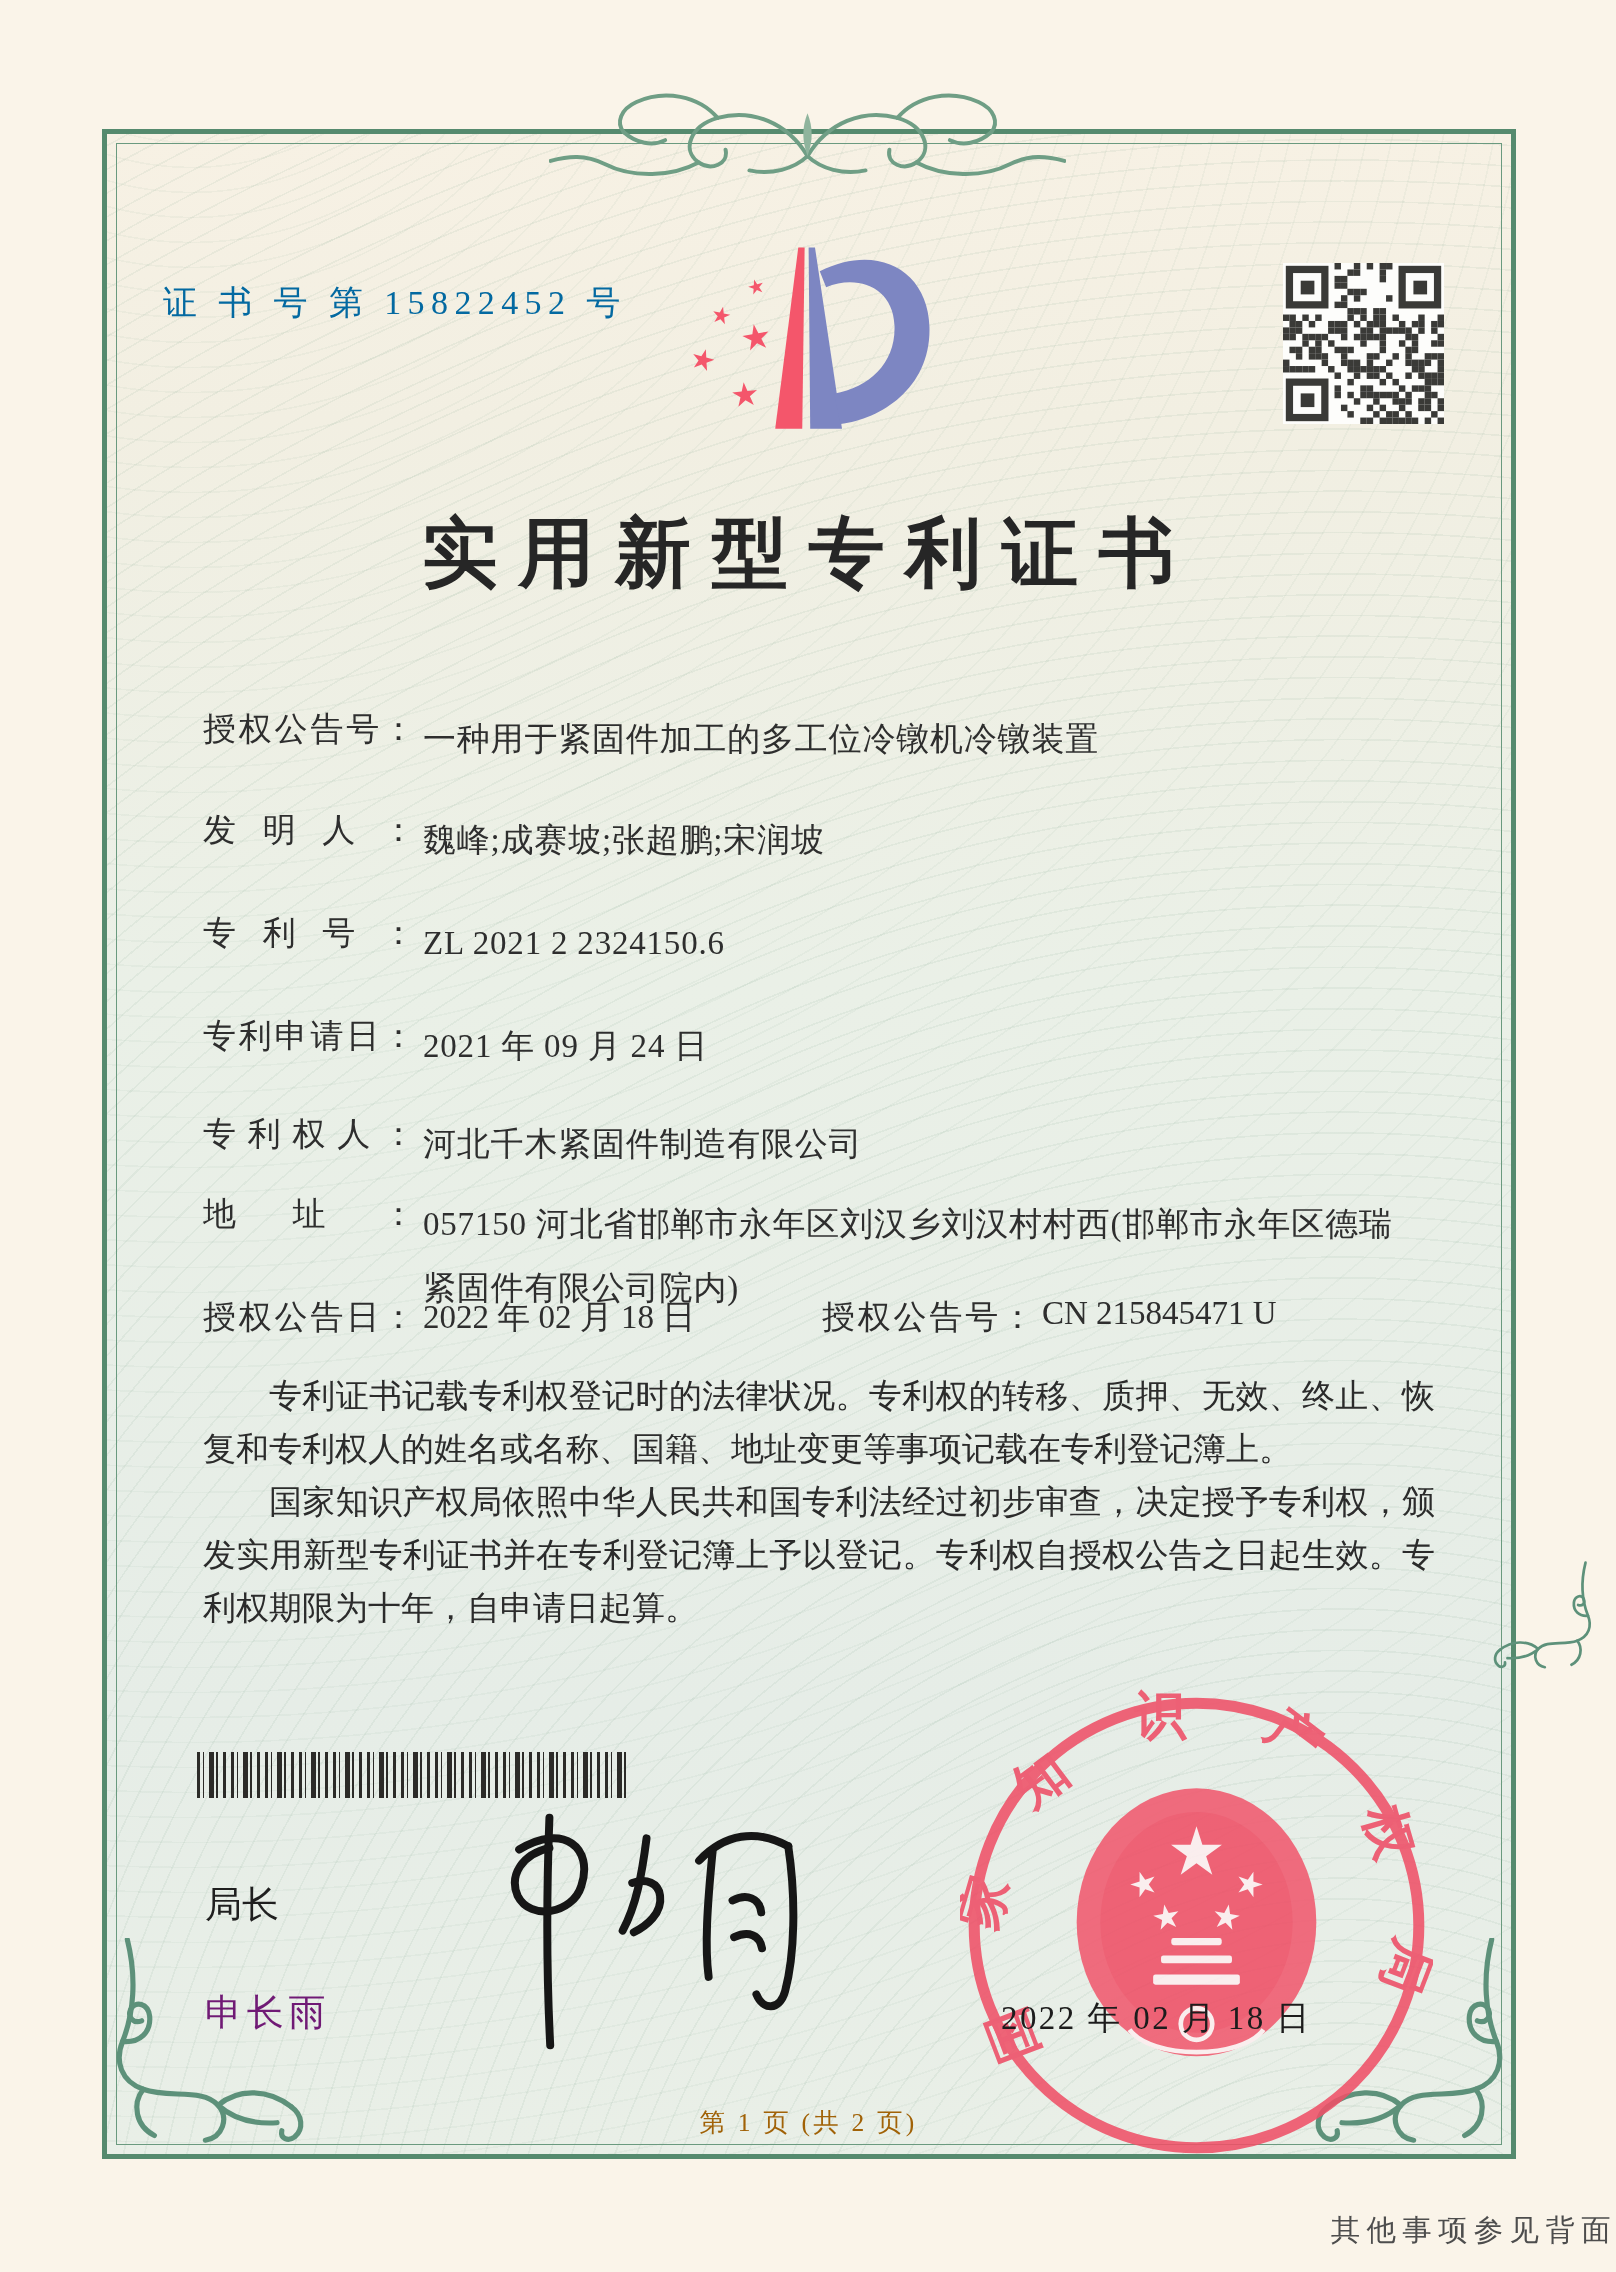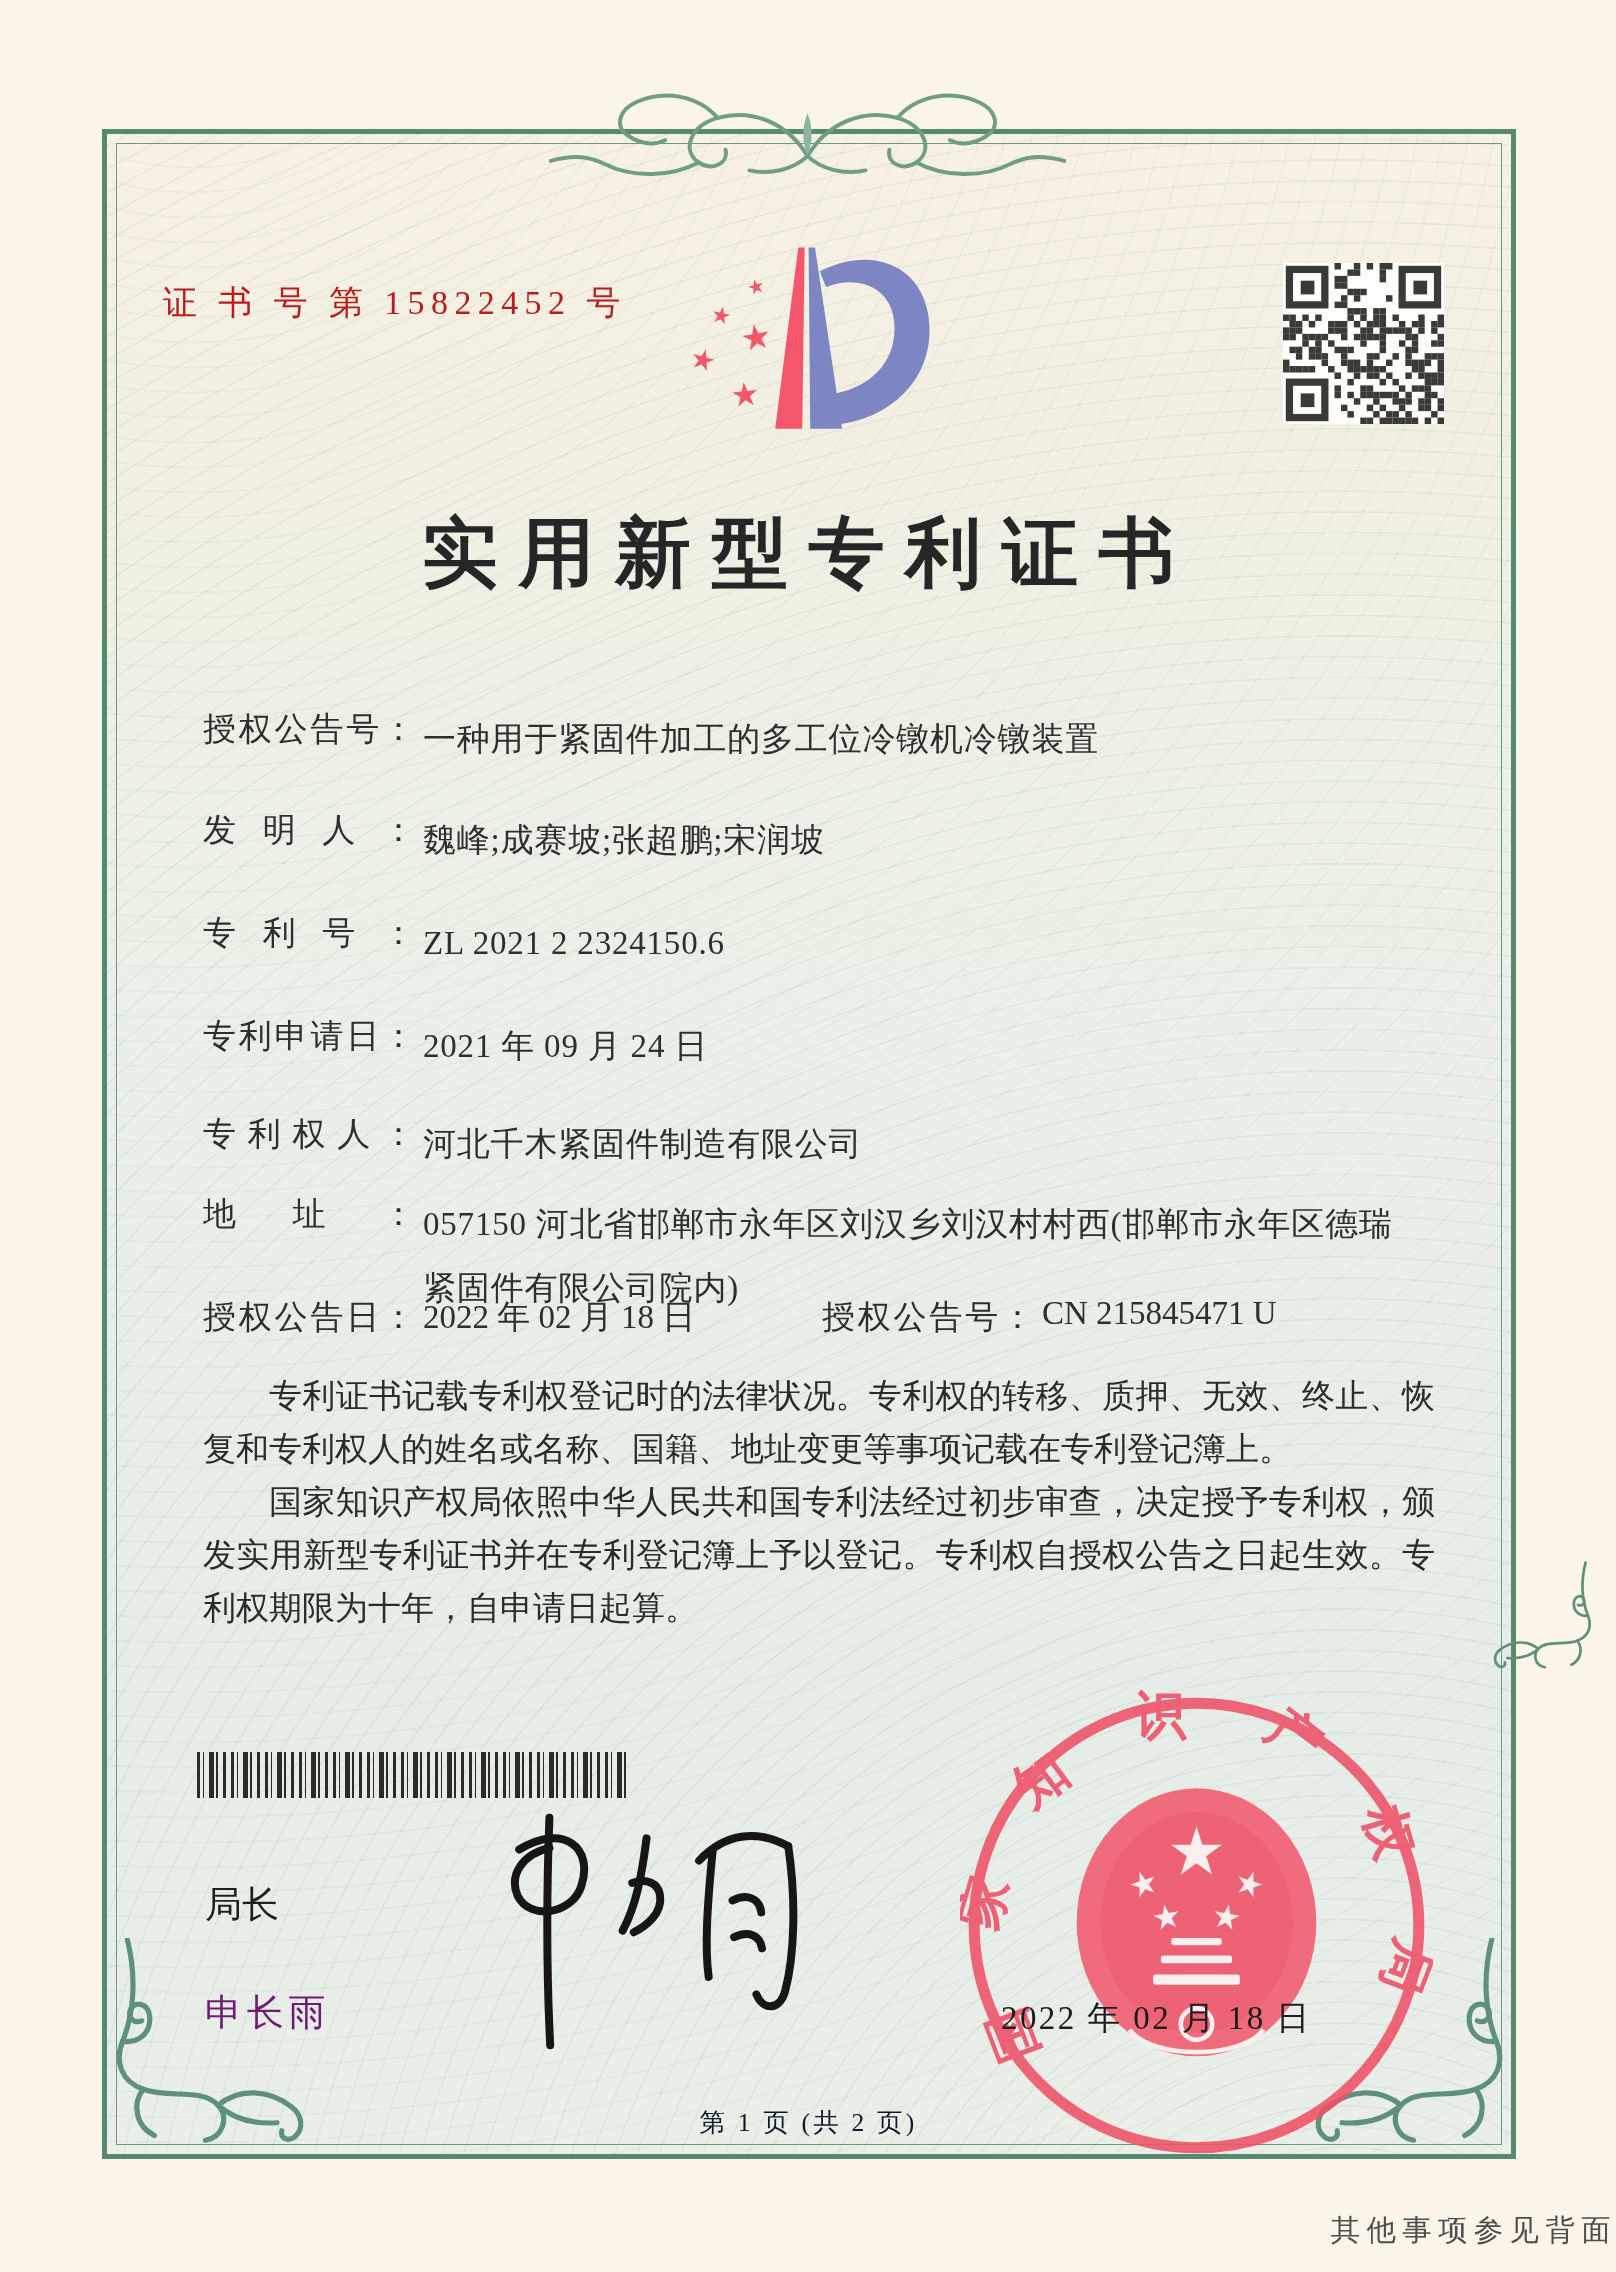--- a/index.html
+++ b/index.html
@@ -16,21 +16,21 @@
   }
   .panel .waves{
     position:absolute;inset:0;pointer-events:none;
     background-image:
       repeating-radial-gradient(circle at 88% 112%, rgba(120,160,135,.10) 0 1.6px, transparent 1.6px 20.7px),
       repeating-radial-gradient(circle at 6% -12%, rgba(120,160,135,.07) 0 1.6px, transparent 1.6px 25px);
   }
   .inner-line{position:absolute;inset:8.8px;border:1.6px solid #6a9a7f;pointer-events:none;}
   .ornament{position:absolute;pointer-events:none;}
   
-  .cert-no{position:absolute;left:163px;top:280px;font-size:34px;letter-spacing:6.4px;color:#b91c1c;}
+  .cert-no{position:absolute;left:163px;top:280px;font-size:34px;letter-spacing:6.4px;color:#0369a1;}
   .logo{position:absolute;left:683px;top:236px;width:256px;height:212px;}
   .qr{position:absolute;left:1283px;top:263px;width:161px;height:161px;background:#fdfdfb;}
   .qr svg{position:absolute;inset:0;}
   .title{
     position:absolute;left:0;right:0;top:503px;text-align:center;
     font-size:76px;font-weight:bold;letter-spacing:20.7px;color:#262626;margin:0;
   }
   
   .field{position:absolute;left:203px;font-size:33px;color:#2e2e2e;white-space:nowrap;}
   .flabel{display:inline-block;width:212px;text-align:justify;text-align-last:justify;vertical-align:top;margin-right:8px;}
@@ -47,21 +47,21 @@
       #2c2b28 5.6px 7.2px,rgba(0,0,0,0) 7.2px 12px,
       #2c2b28 12px 16.7px,rgba(0,0,0,0) 16.7px 19px,
       #2c2b28 19px 20.7px,rgba(0,0,0,0) 20.7px 26px,
       #2c2b28 26px 29px,rgba(0,0,0,0) 29px 34px);
   }
   .signer-title{position:absolute;left:205px;top:1880px;font-size:37px;font-family:"Liberation Sans","DejaVu Sans",sans-serif;color:#1f1f1f;}
   .signer-name{position:absolute;left:205px;top:1988px;font-size:37px;font-family:"Liberation Sans","DejaVu Sans",sans-serif;color:#701a75;letter-spacing:4.8px;}
   .signature{position:absolute;left:430px;top:1800px;width:414px;height:263px;}
   .seal{position:absolute;left:960px;top:1689px;width:473px;height:473px;}
   .seal-date{position:absolute;left:1001px;top:1996px;font-size:33px;letter-spacing:2.4px;color:#1c1c1c;z-index:6;}
-  .page-info{position:absolute;left:0;right:0;top:2105px;text-align:center;font-size:25.5px;color:#0f172a;letter-spacing:3.2px;}
+  .page-info{position:absolute;left:0;right:0;top:2105px;text-align:center;font-size:25.5px;color:#a16207;letter-spacing:3.2px;}
   .back-note{position:absolute;left:0;right:0;top:2211px;text-align:right;font-size:29.4px;color:#4d4d4d;letter-spacing:6.4px;}
 </style>
 </head>
 <body>
 
 <div class="page">
 
   <div class="panel">
     <div class="waves"></div>
     <div class="inner-line"></div>

